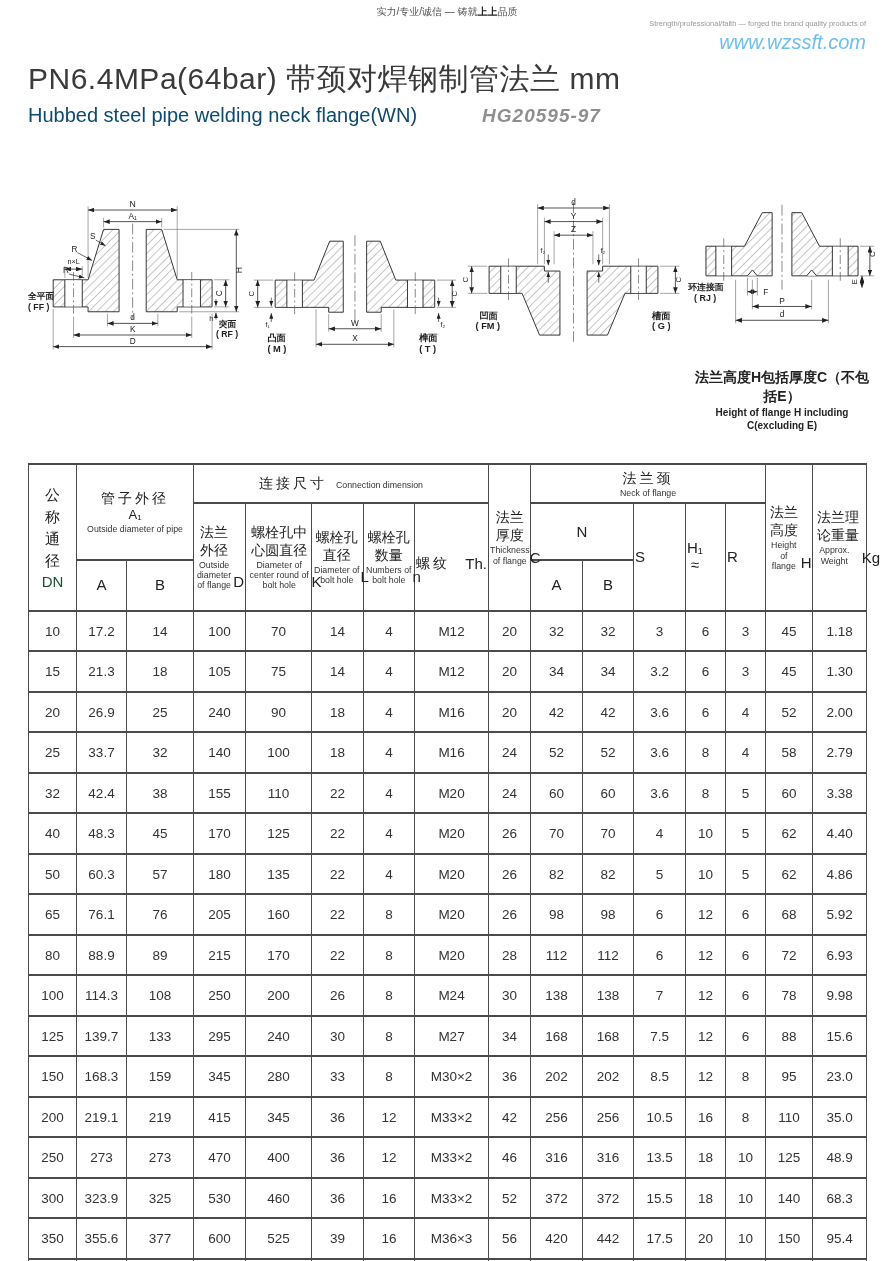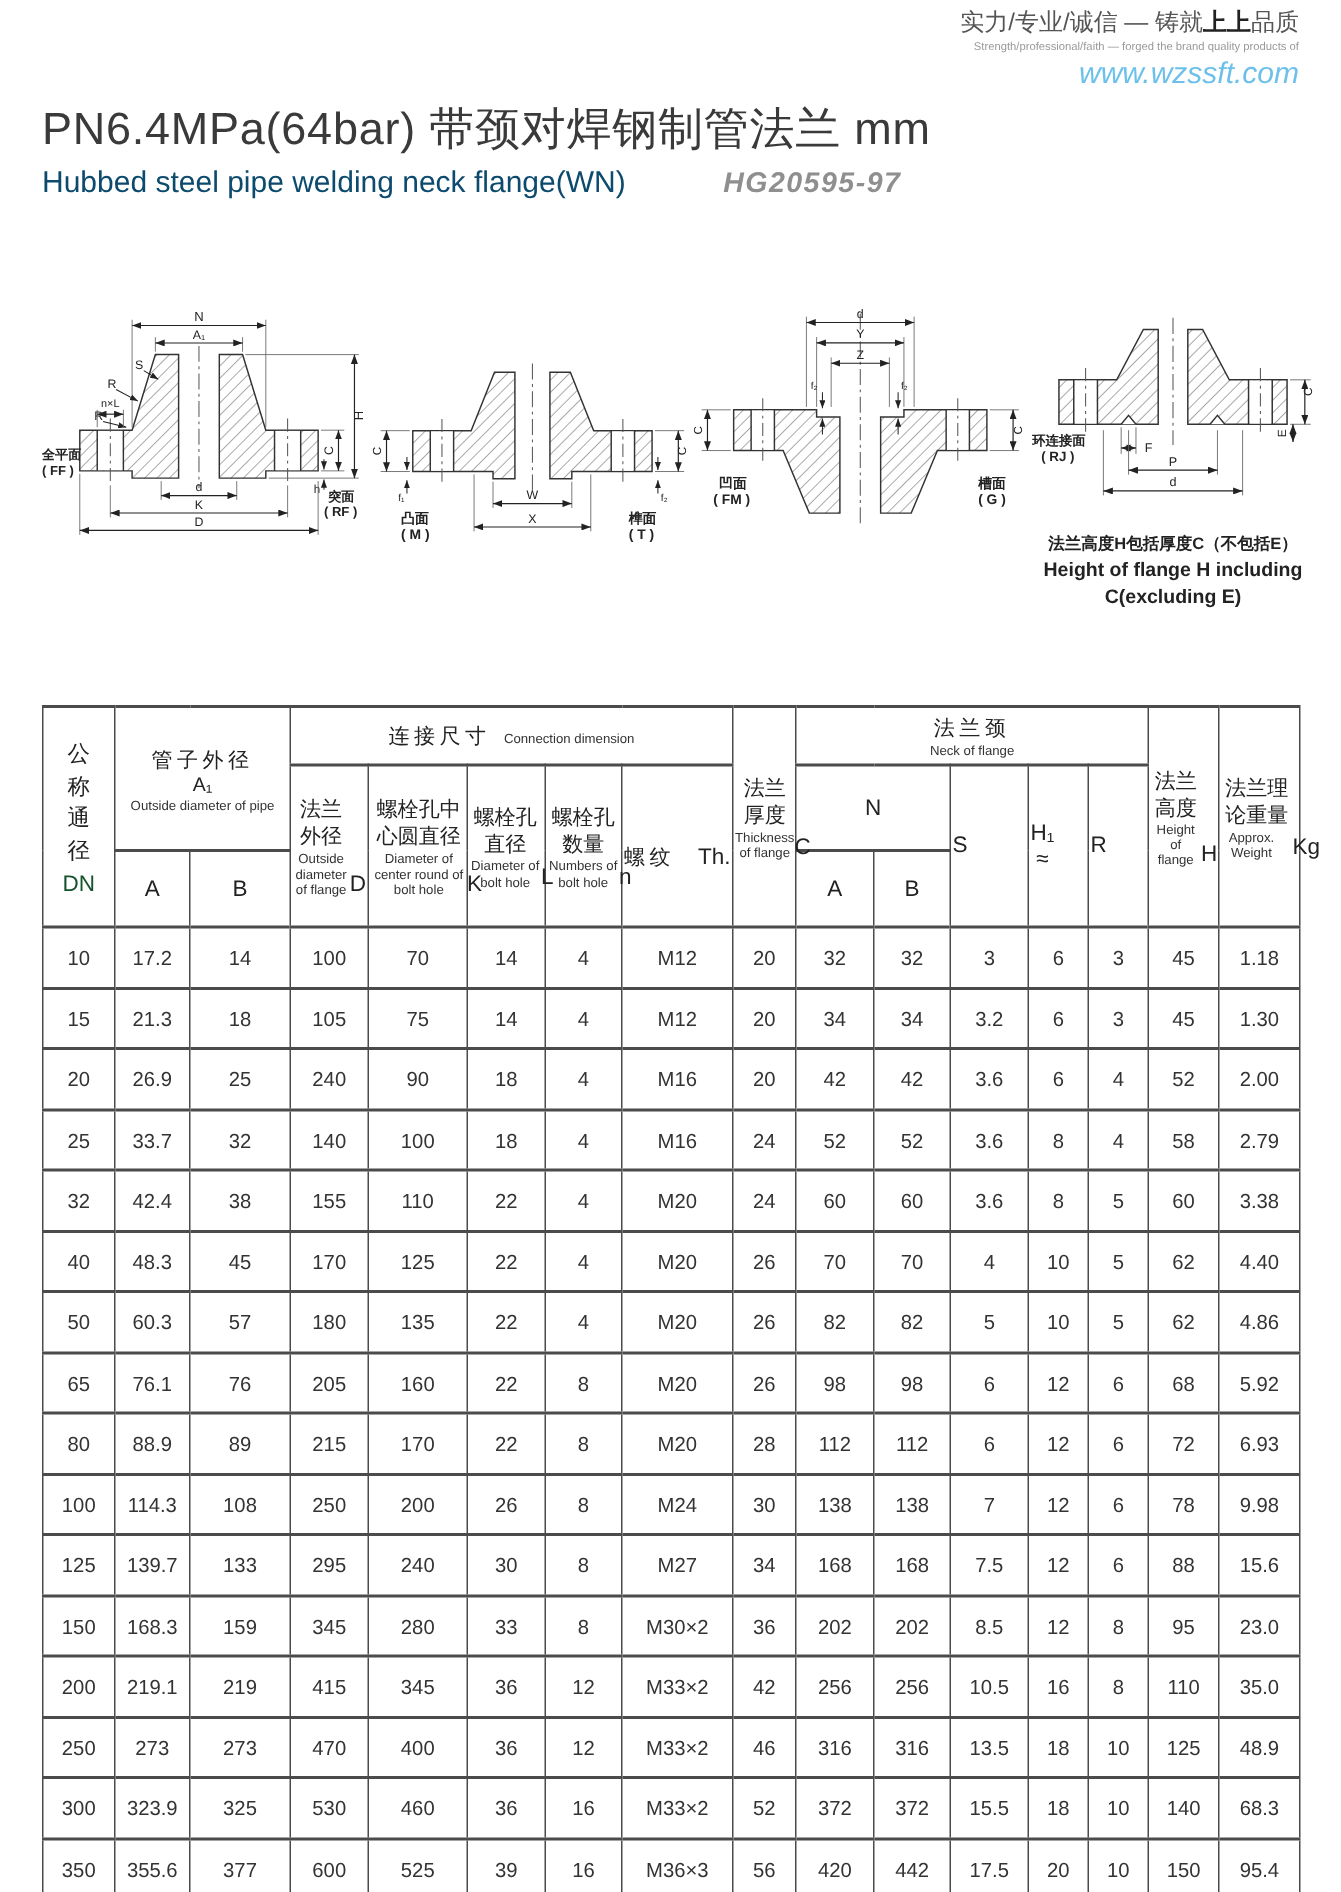--- a/index.html
+++ b/index.html
@@ -1,38 +1,38 @@
 <!DOCTYPE html>
 <html><head>
 <meta charset="utf-8">
 <style>
   html,body{margin:0;padding:0;background:#fff;}
   body{width:894px;font-family:"Liberation Sans","DejaVu Sans",sans-serif;color:#333;}
   .page{width:894px;min-height:1261px;box-sizing:border-box;padding:6px 28px 10px 28px;position:relative;}
 
   
   .tagline{ text-align:right; line-height:1.25; }
-  .tagline .cn{ font-size:16px; color:#555; }
+  .tagline .cn{ font-size:10px; color:#555;text-align:center; }
   .tagline .cn b{ color:#222; }
   .tagline .en{ font-size:7.5px; color:#999; }
   .tagline .site{ font-size:20px; font-style:italic; color:#6cc0ea; margin-top:2px; }
 
   
   .title{ font-size:30px; color:#3a3a3a; margin-top:4px; letter-spacing:0.5px; }
   .subtitle-row{ display:flex; align-items:baseline; margin-top:4px; }
   .subtitle{ font-size:20px; color:#0c4a6e; }
   .standard{ font-size:19px; color:#8f8f8f; font-weight:bold; font-style:italic; margin-left:65px; letter-spacing:1px; }
 
   
   .drawings{ display:flex; justify-content:space-between; align-items:flex-start; margin-top:58px; height:252px; }
   .dwg-col{ display:flex; flex-direction:column; align-items:center; }
   svg text{ font-family:"Liberation Sans","DejaVu Sans",sans-serif; fill:#222; }
   .note{ text-align:center; font-weight:bold; color:#222; margin-top:6px; line-height:1.35; }
-  .note .n1{ font-size:11px; }
-  .note .n2{ font-size:13px; }
+  .note .n1{ font-size:14px;margin-top:19px; }
+  .note .n2{ font-size:10px; }
 
   
   table{ border-collapse:collapse; margin-top:26px; table-layout:fixed; width:838px; }
   th,td{ border:2px solid #4b4b4b; border-left-width:1.5px; border-right-width:1.5px; padding:0; text-align:center; vertical-align:middle; font-weight:normal; }
   td{ font-size:13.5px; height:38.5px; color:#333; }
   th .cn{ font-size:14px; color:#222; line-height:1.3; }
   th .cn.sp{ letter-spacing:3px; }
   th .en{ font-size:8.8px; color:#333; line-height:1.15; margin-top:1px; }
   th .sym{ font-size:15px; color:#222; }
   .hcell{ display:flex; flex-direction:row; justify-content:space-between; align-items:flex-end; height:100%; box-sizing:border-box; padding:4px 1px 5px 1px; }

